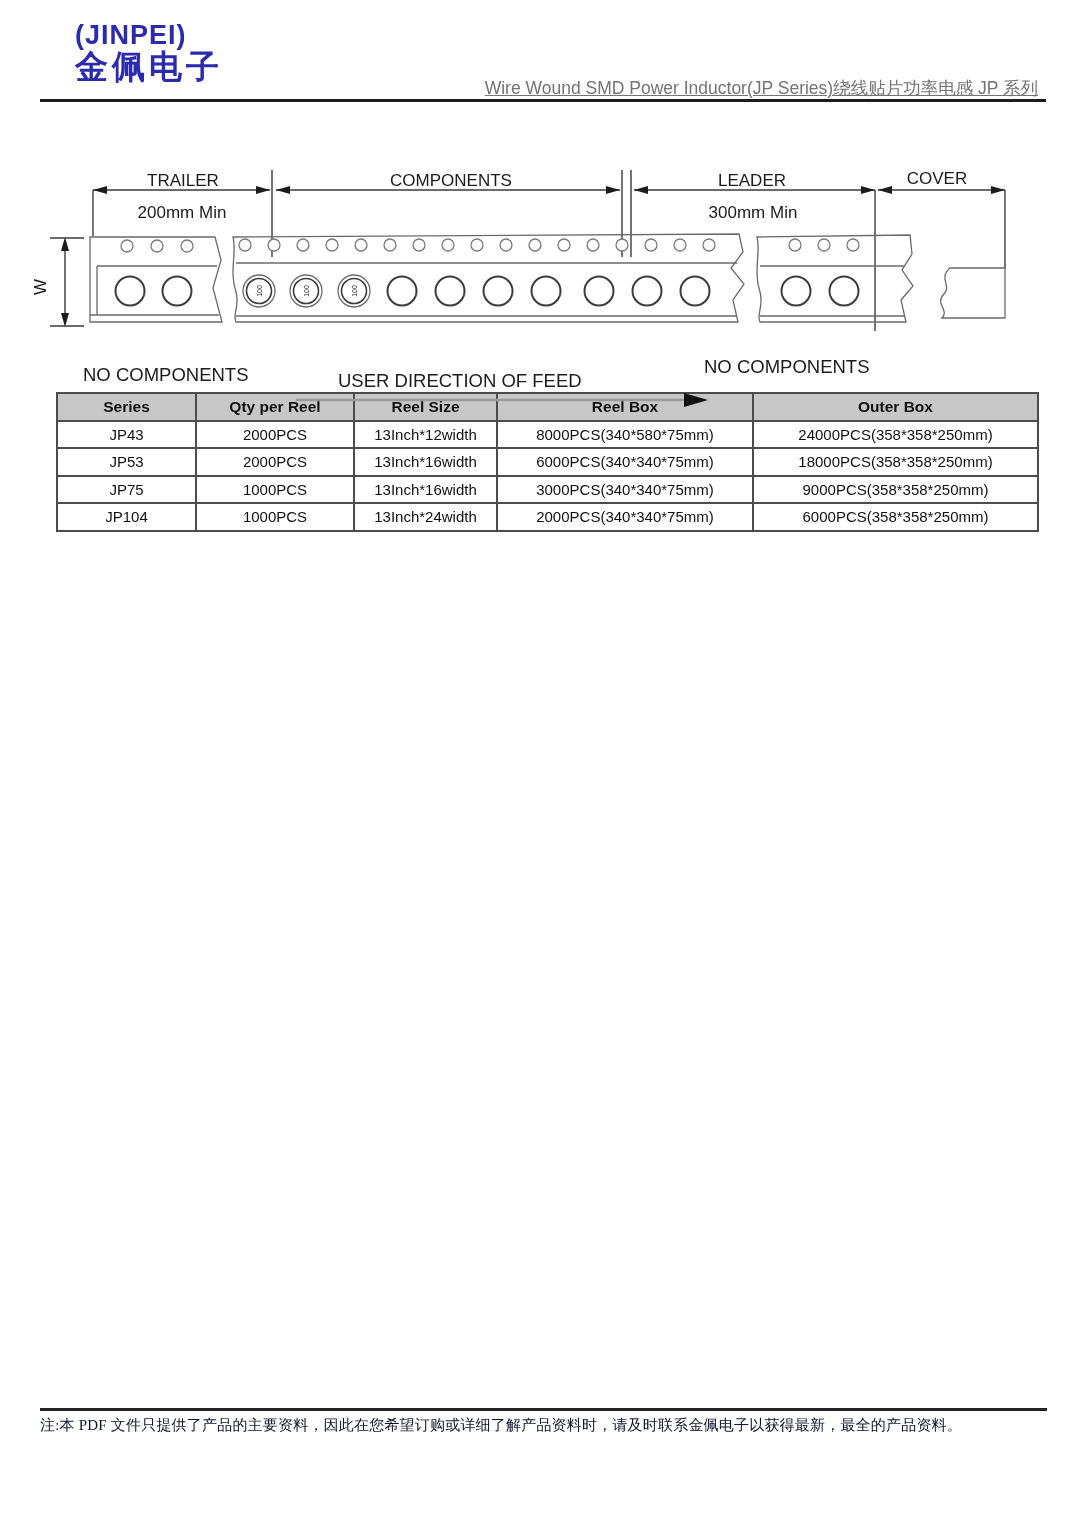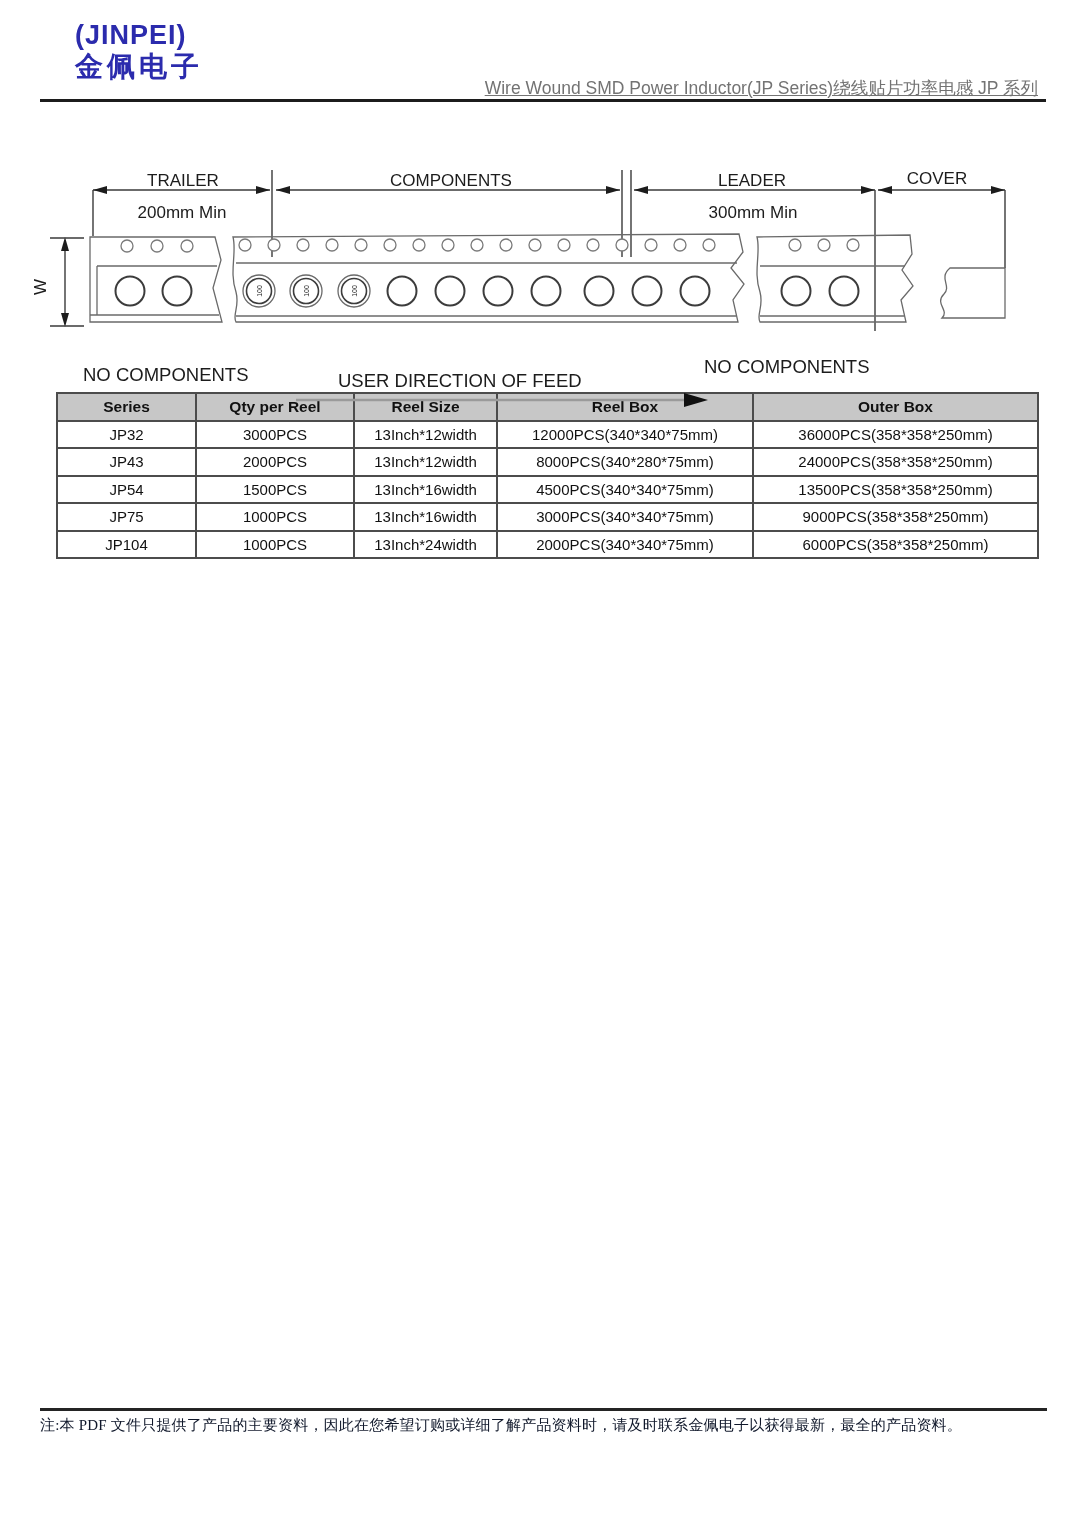--- a/index.html
+++ b/index.html
@@ -7,21 +7,21 @@
     position:relative;
     width:1086px;height:1536px;
     background:#ffffff;
     font-family:"Liberation Sans",sans-serif;
     overflow:hidden;
     text-decoration:underline;
   }
   
   .logo{position:absolute;left:75px;top:20px;color:#2b2bad;}
   .logo .en{font-size:27px;font-weight:bold;letter-spacing:1px;line-height:30px;}
-  .logo .cn{font-size:28px;font-weight:bold;line-height:34px;letter-spacing:4px;}
+  .logo .cn{font-size:33px;font-weight:bold;line-height:34px;letter-spacing:4px;}
   .page-title{
     position:absolute;right:48px;top:76px;
     font-size:17.5px;color:#737373;
     text-decoration:underline;
     white-space:nowrap;
   }
   .header-rule{position:absolute;left:40px;top:99px;width:1006px;height:3px;background:#1c1c1c;}
   
   .diagram-svg{position:absolute;left:0;top:0;width:1086px;height:1536px;pointer-events:none;z-index:3;}
   .diagram-svg text{font-family:"Liberation Sans",sans-serif;fill:#1c1c1c;}
@@ -77,39 +77,32 @@
       <tr>
         <th>Series</th>
         <th>Qty per Reel</th>
         <th>Reel Size</th>
         <th>Reel Box</th>
         <th>Outer Box</th>
       </tr>
     </thead>
     <tbody>
       <tr>
-        <td>JP32</td>
-          <td>3000PCS</td>
-          <td>13Inch*12width</td>
-          <td>12000PCS(340*340*75mm)</td>
-          <td>36000PCS(358*358*250mm)</td>
-      </tr>
-      <tr>
         <td>JP43</td>
           <td>2000PCS</td>
           <td>13Inch*12width</td>
-          <td>8000PCS(340*280*75mm)</td>
+          <td>8000PCS(340*580*75mm)</td>
           <td>24000PCS(358*358*250mm)</td>
       </tr>
       <tr>
-        <td>JP54</td>
-          <td>1500PCS</td>
+        <td>JP53</td>
+          <td>2000PCS</td>
           <td>13Inch*16width</td>
-          <td>4500PCS(340*340*75mm)</td>
-          <td>13500PCS(358*358*250mm)</td>
+          <td>6000PCS(340*340*75mm)</td>
+          <td>18000PCS(358*358*250mm)</td>
       </tr>
       <tr>
         <td>JP75</td>
           <td>1000PCS</td>
           <td>13Inch*16width</td>
           <td>3000PCS(340*340*75mm)</td>
           <td>9000PCS(358*358*250mm)</td>
       </tr>
       <tr>
         <td>JP104</td>

